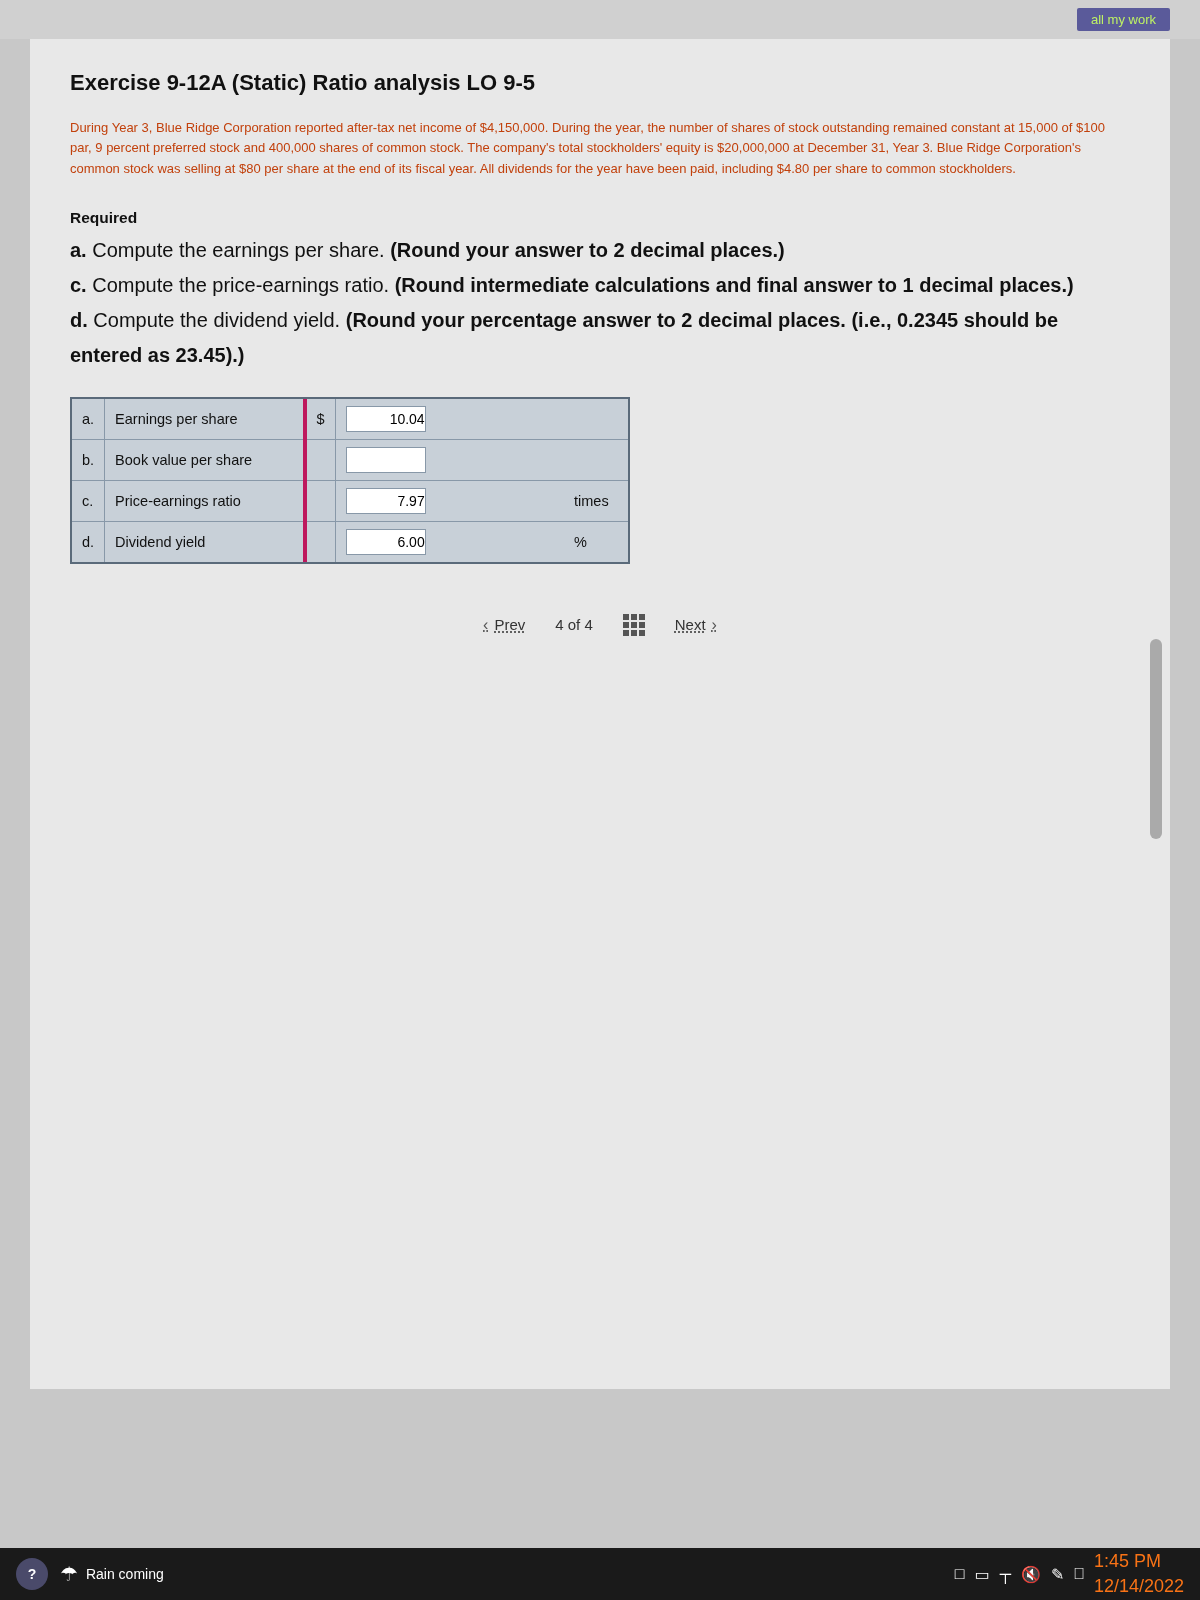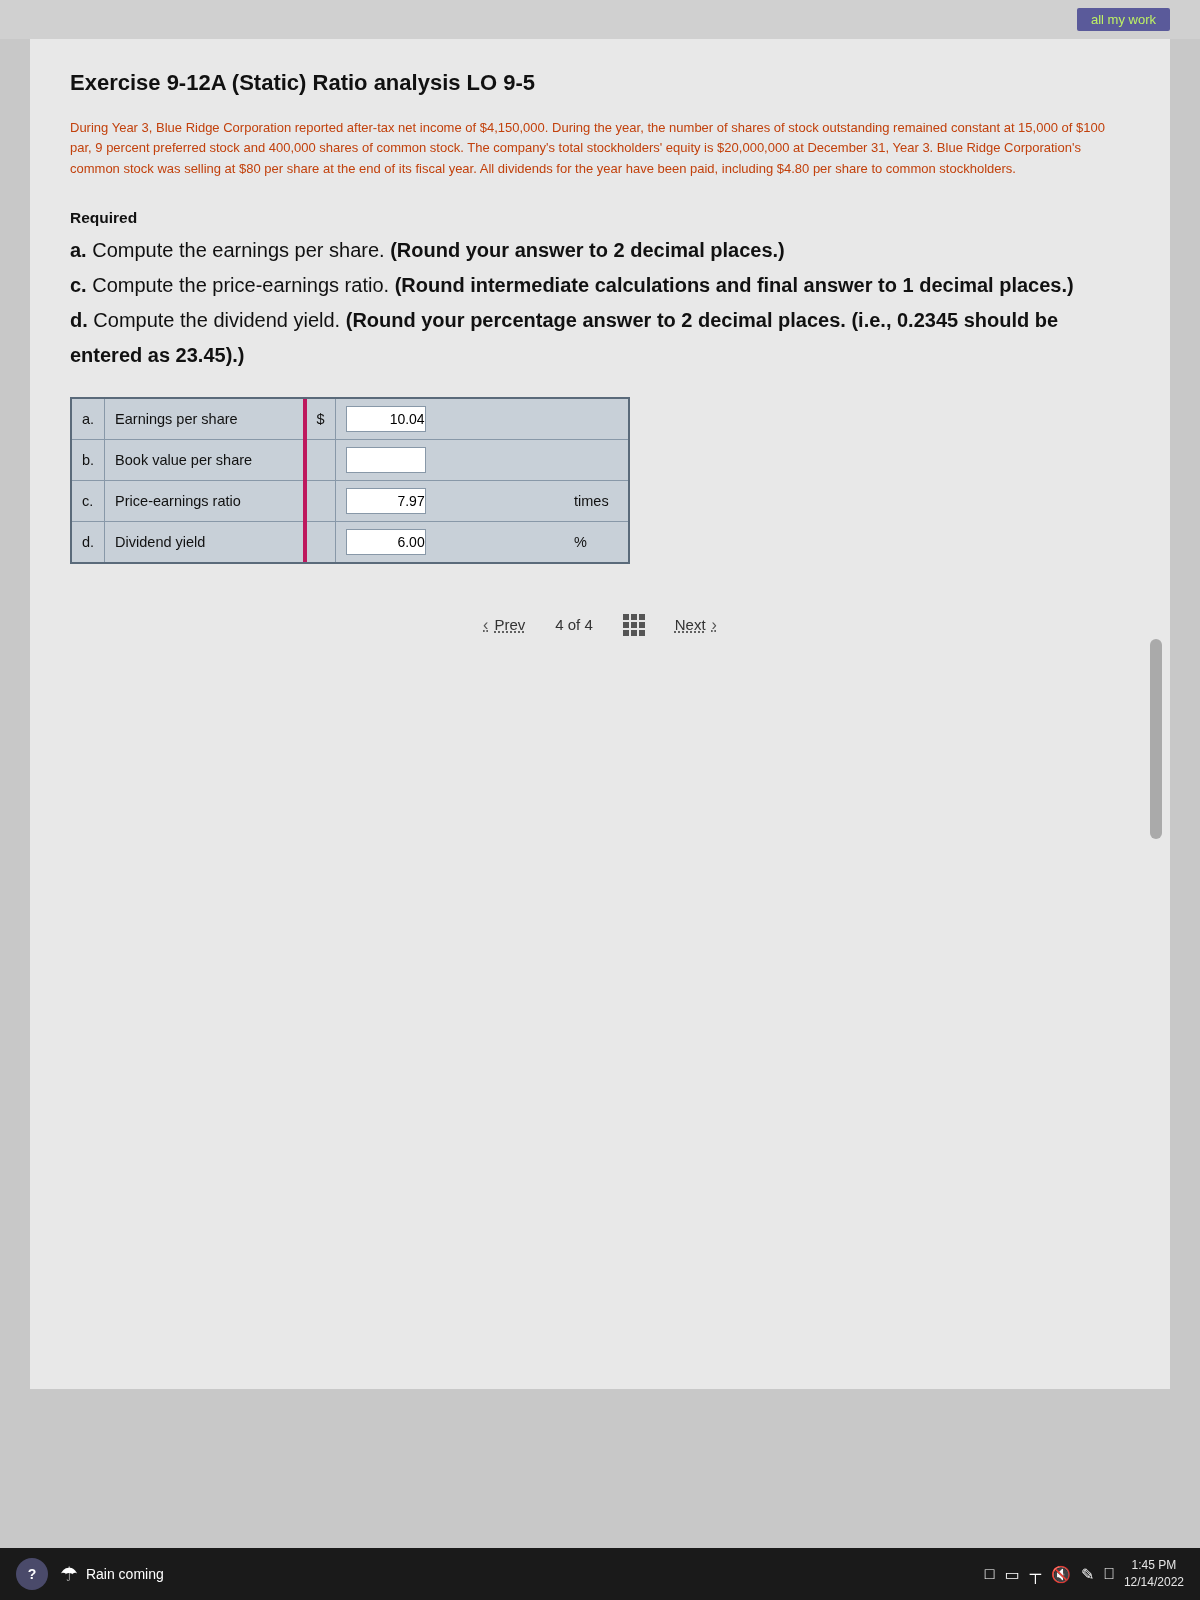--- a/index.html
+++ b/index.html
@@ -226,23 +226,23 @@
       gap: 10px;
       color: white;
     }
 
     .taskbar-icon {
       font-size: 16px;
       cursor: pointer;
     }
 
     .taskbar-time {
-      text-align: center;
-      color: #e5e5e5;
-      font-size: 12px;
+      text-align: left;
+      color: #f97316;
+      font-size: 18px;
       line-height: 1.4;
     }
 
     .scrollbar-hint {
       position: absolute;
       right: 8px;
       top: 600px;
       width: 12px;
       height: 200px;
       background: #aaa;

